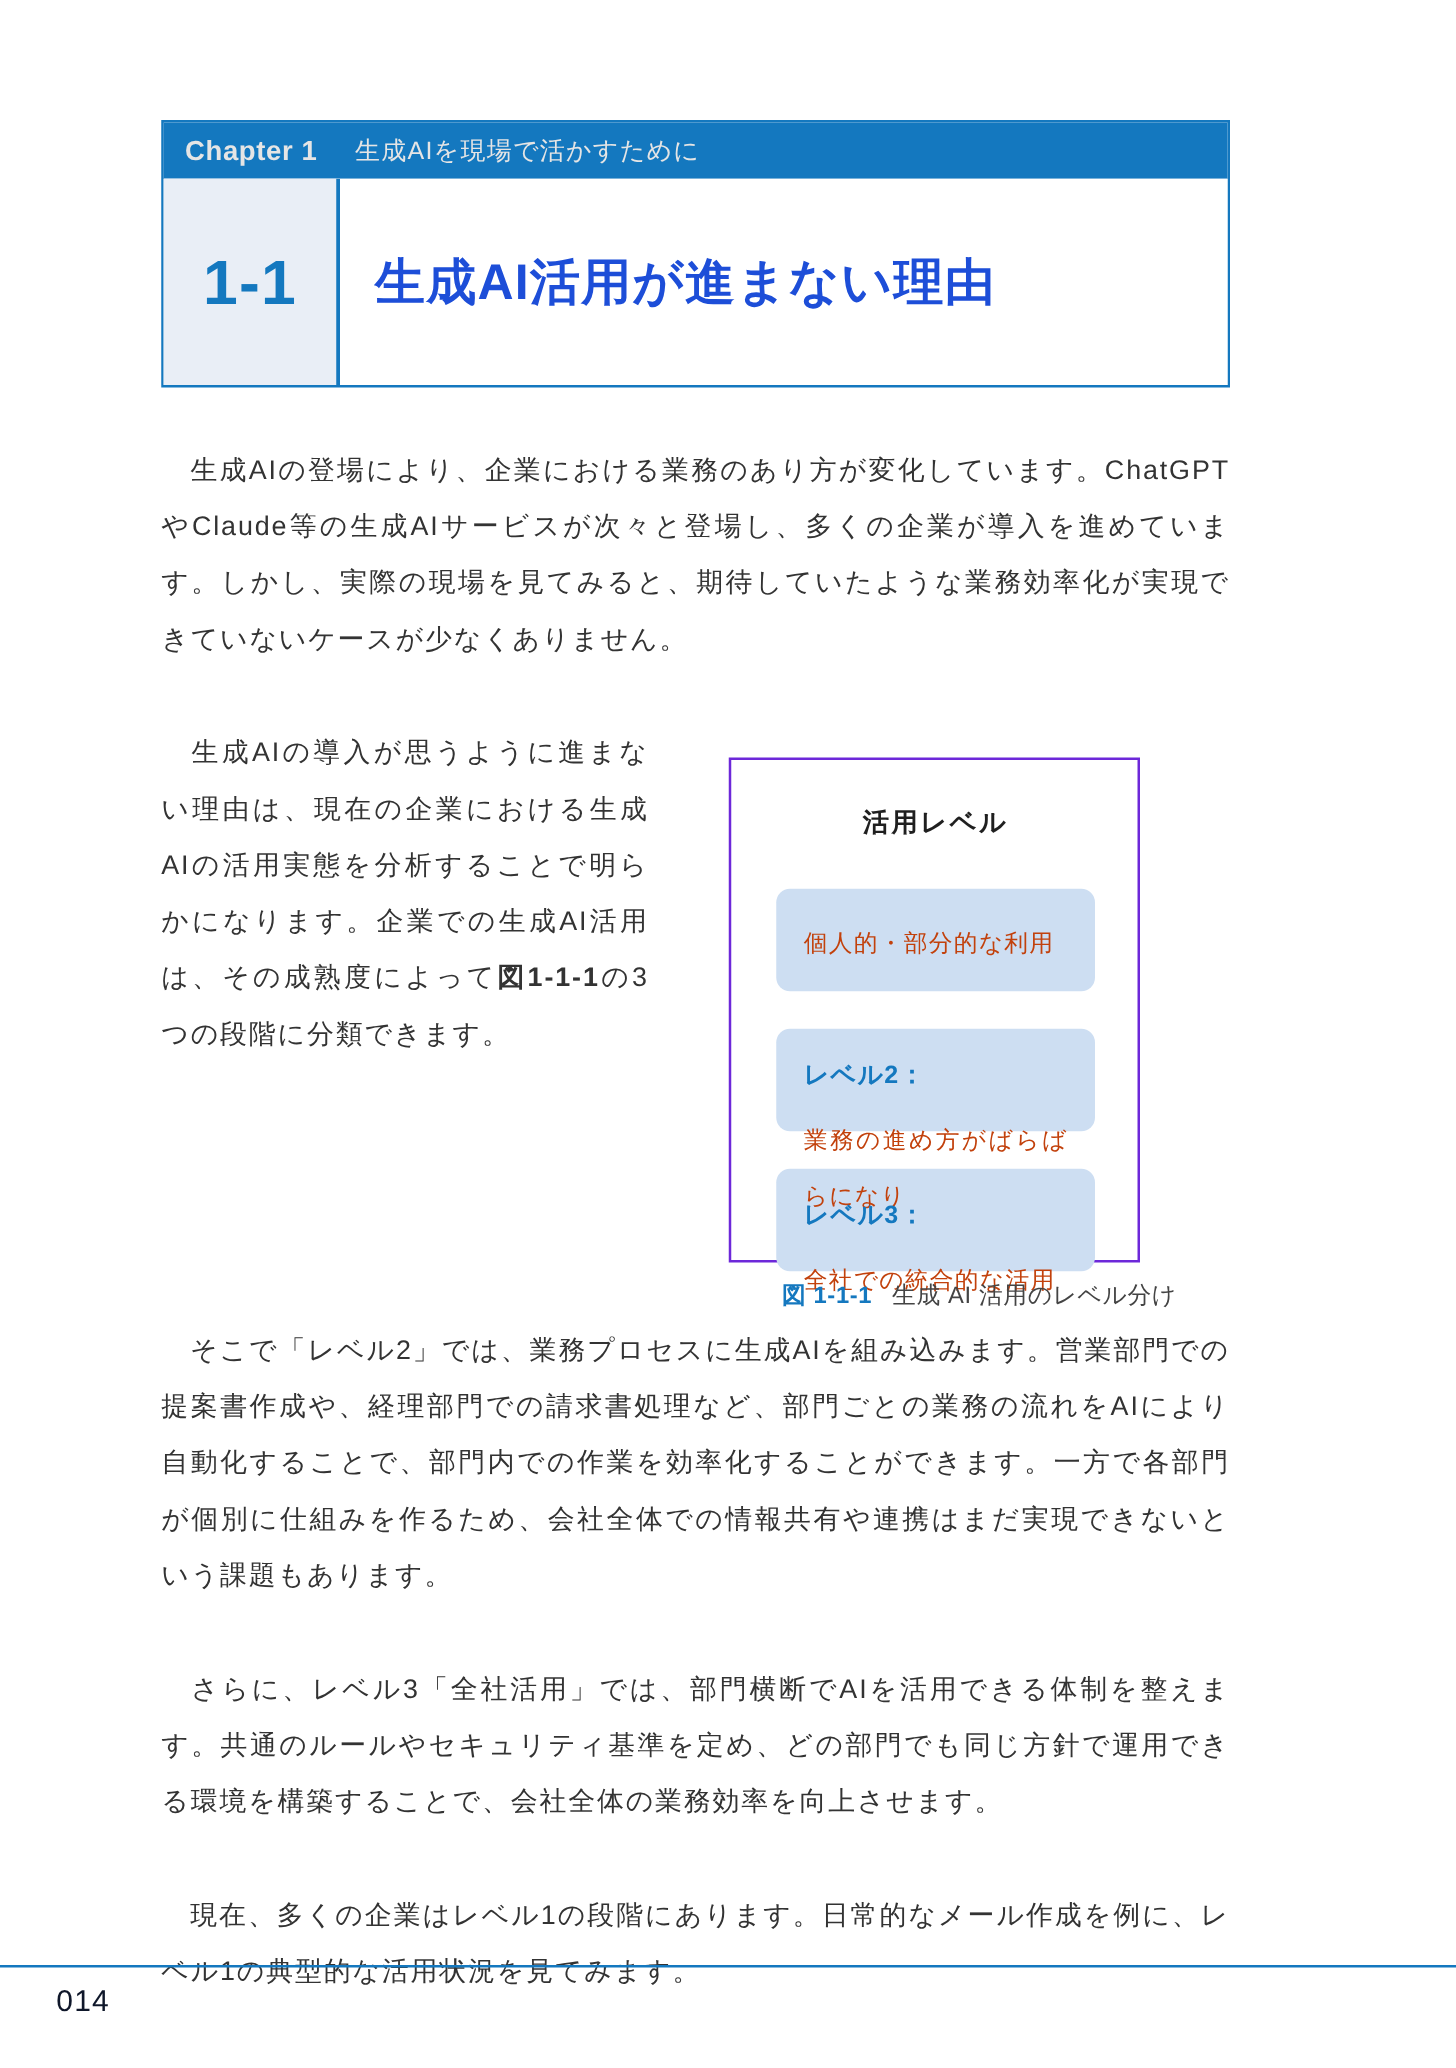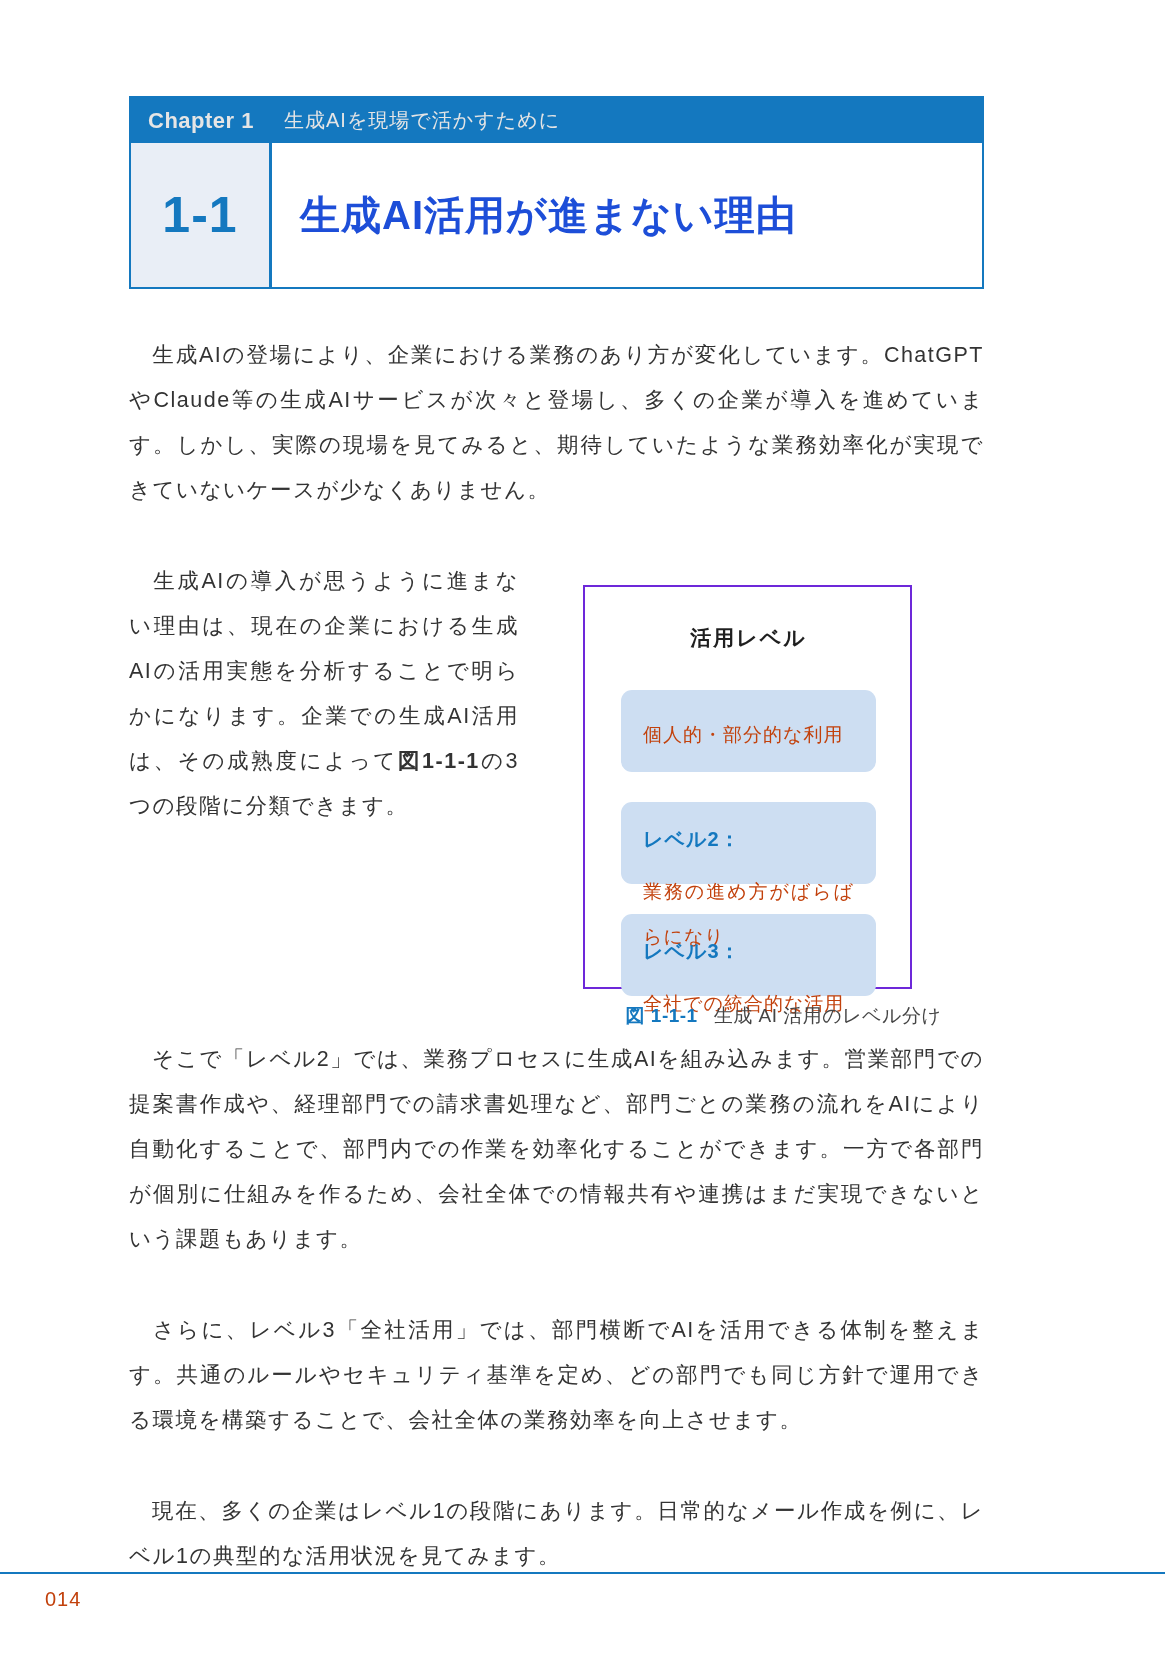--- a/index.html
+++ b/index.html
@@ -39,21 +39,21 @@
     letter-spacing: 0.5px;
   }
   .chapter-subtitle {
     font-size: 20px;
     margin-left: 30px;
     letter-spacing: 1px;
   }
 
   .title-row {
     display: flex;
-    height: 144px;
+    height: 165px;
     background: #ffffff;
   }
   .section-number {
     width: 141px;
     background: #e9eef6;
     border-right: 3px solid #1478bf;
     display: flex;
     align-items: center;
     justify-content: center;
     color: #1478bf;
@@ -151,22 +151,22 @@
     left: 0;
     top: 1572px;
     width: 1165px;
     height: 2px;
     background: #1478bf;
   }
   .page-number {
     position: absolute;
     left: 45px;
     top: 1588px;
-    font-size: 20px;
-    color: #c2410c;
+    font-size: 24px;
+    color: #0f172a;
     letter-spacing: 1px;
   }
 </style>
 </head>
 <body>
 
 <div class="page">
   <div class="content">
 
     <div class="header-block">

